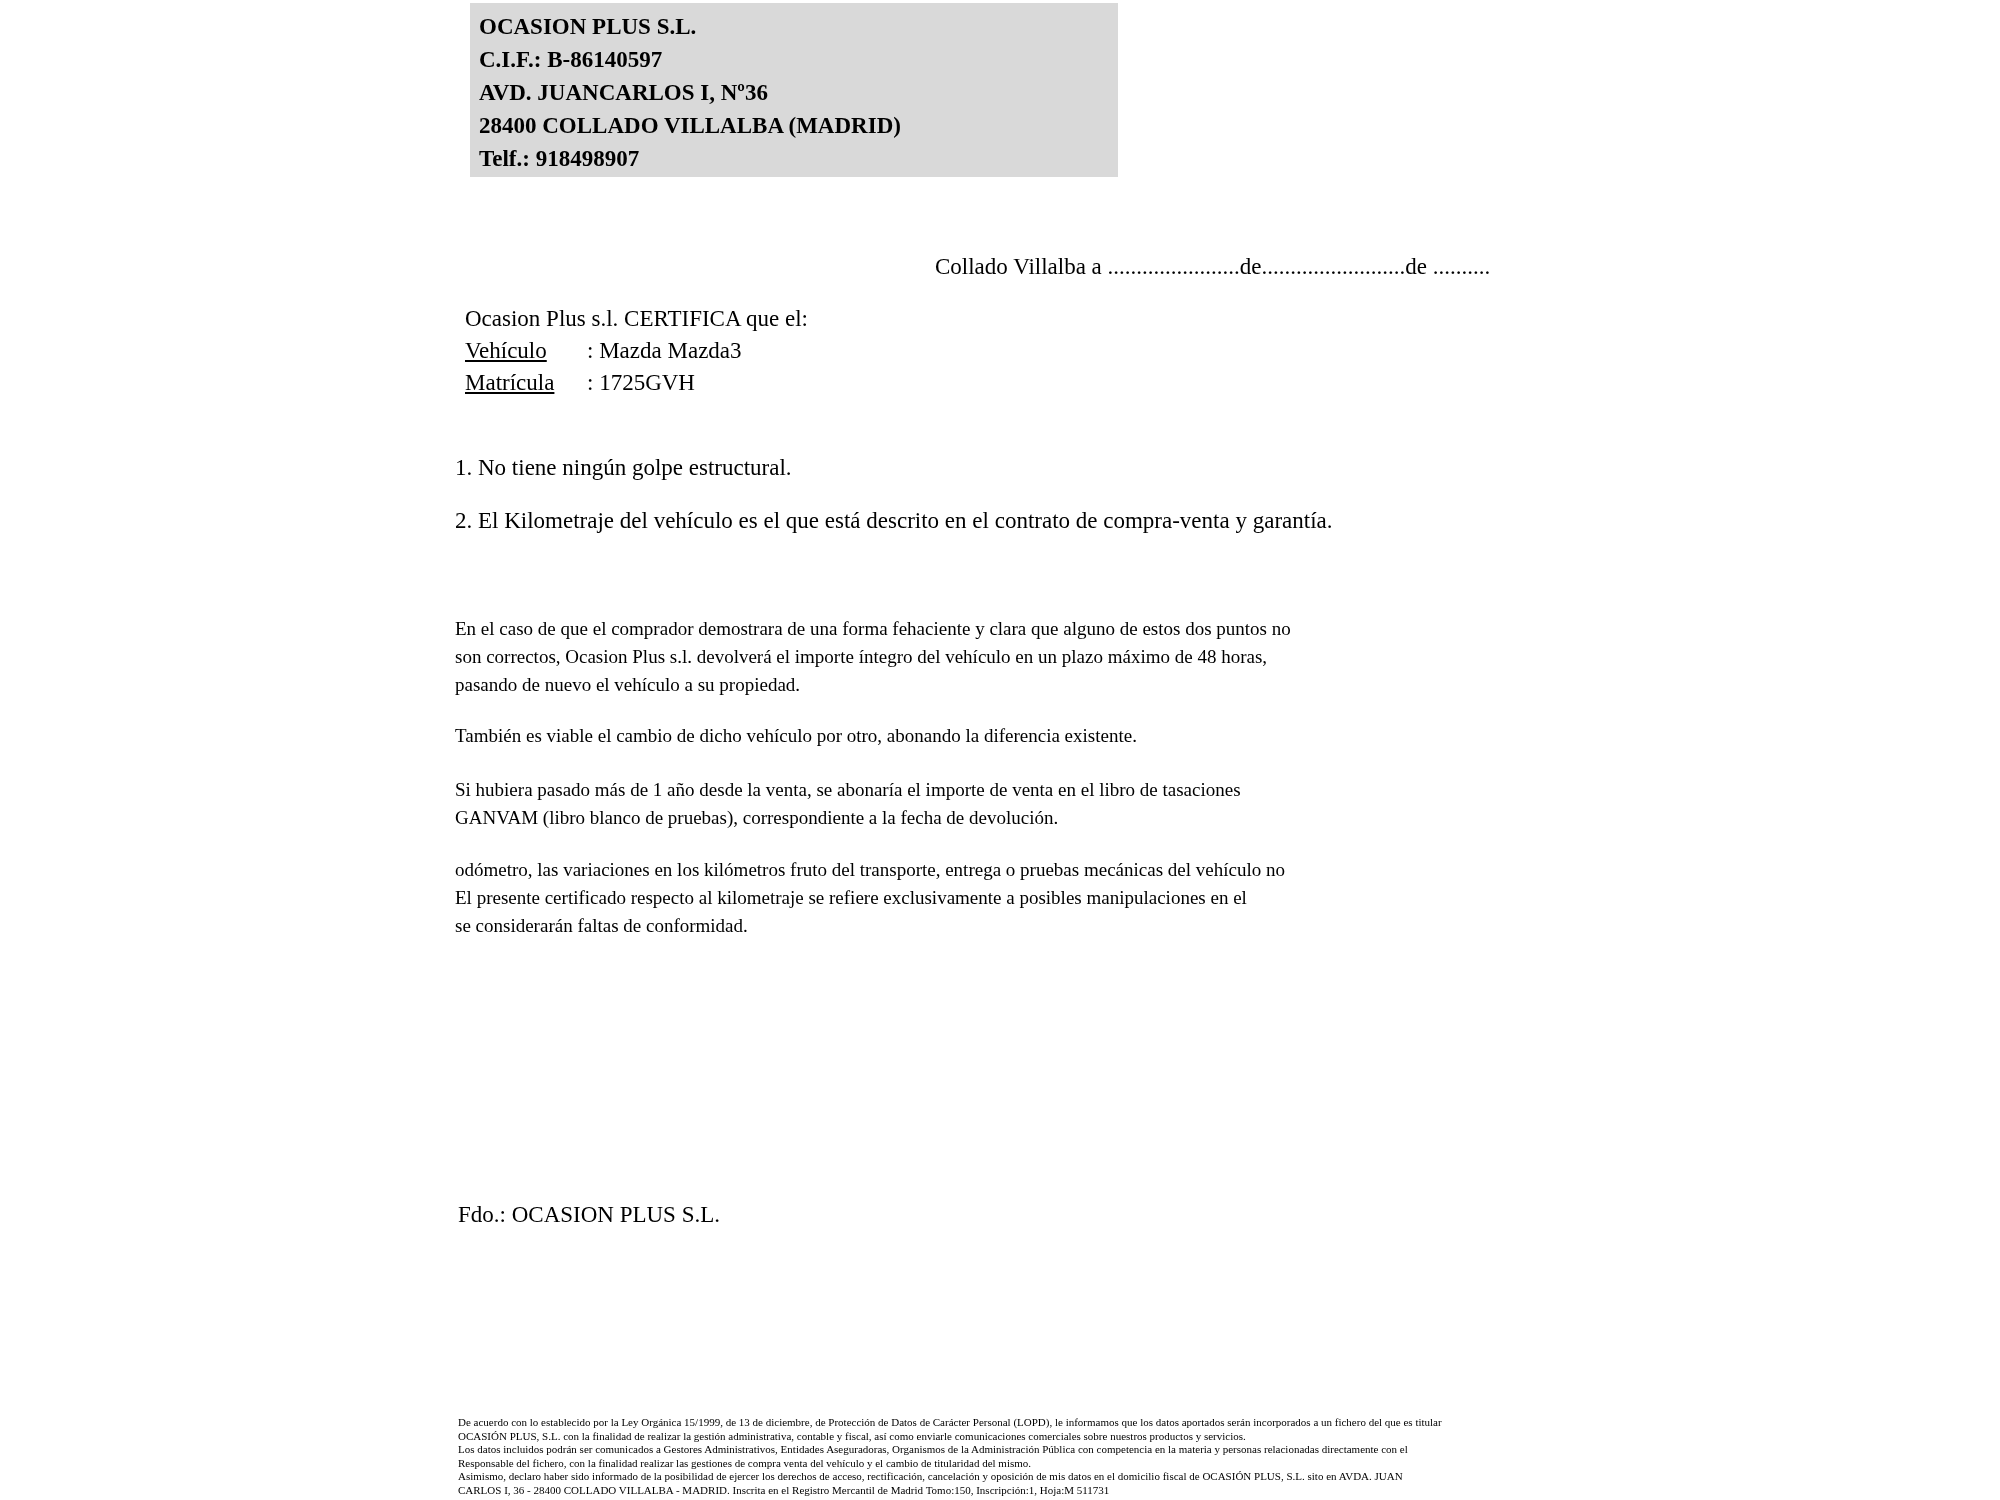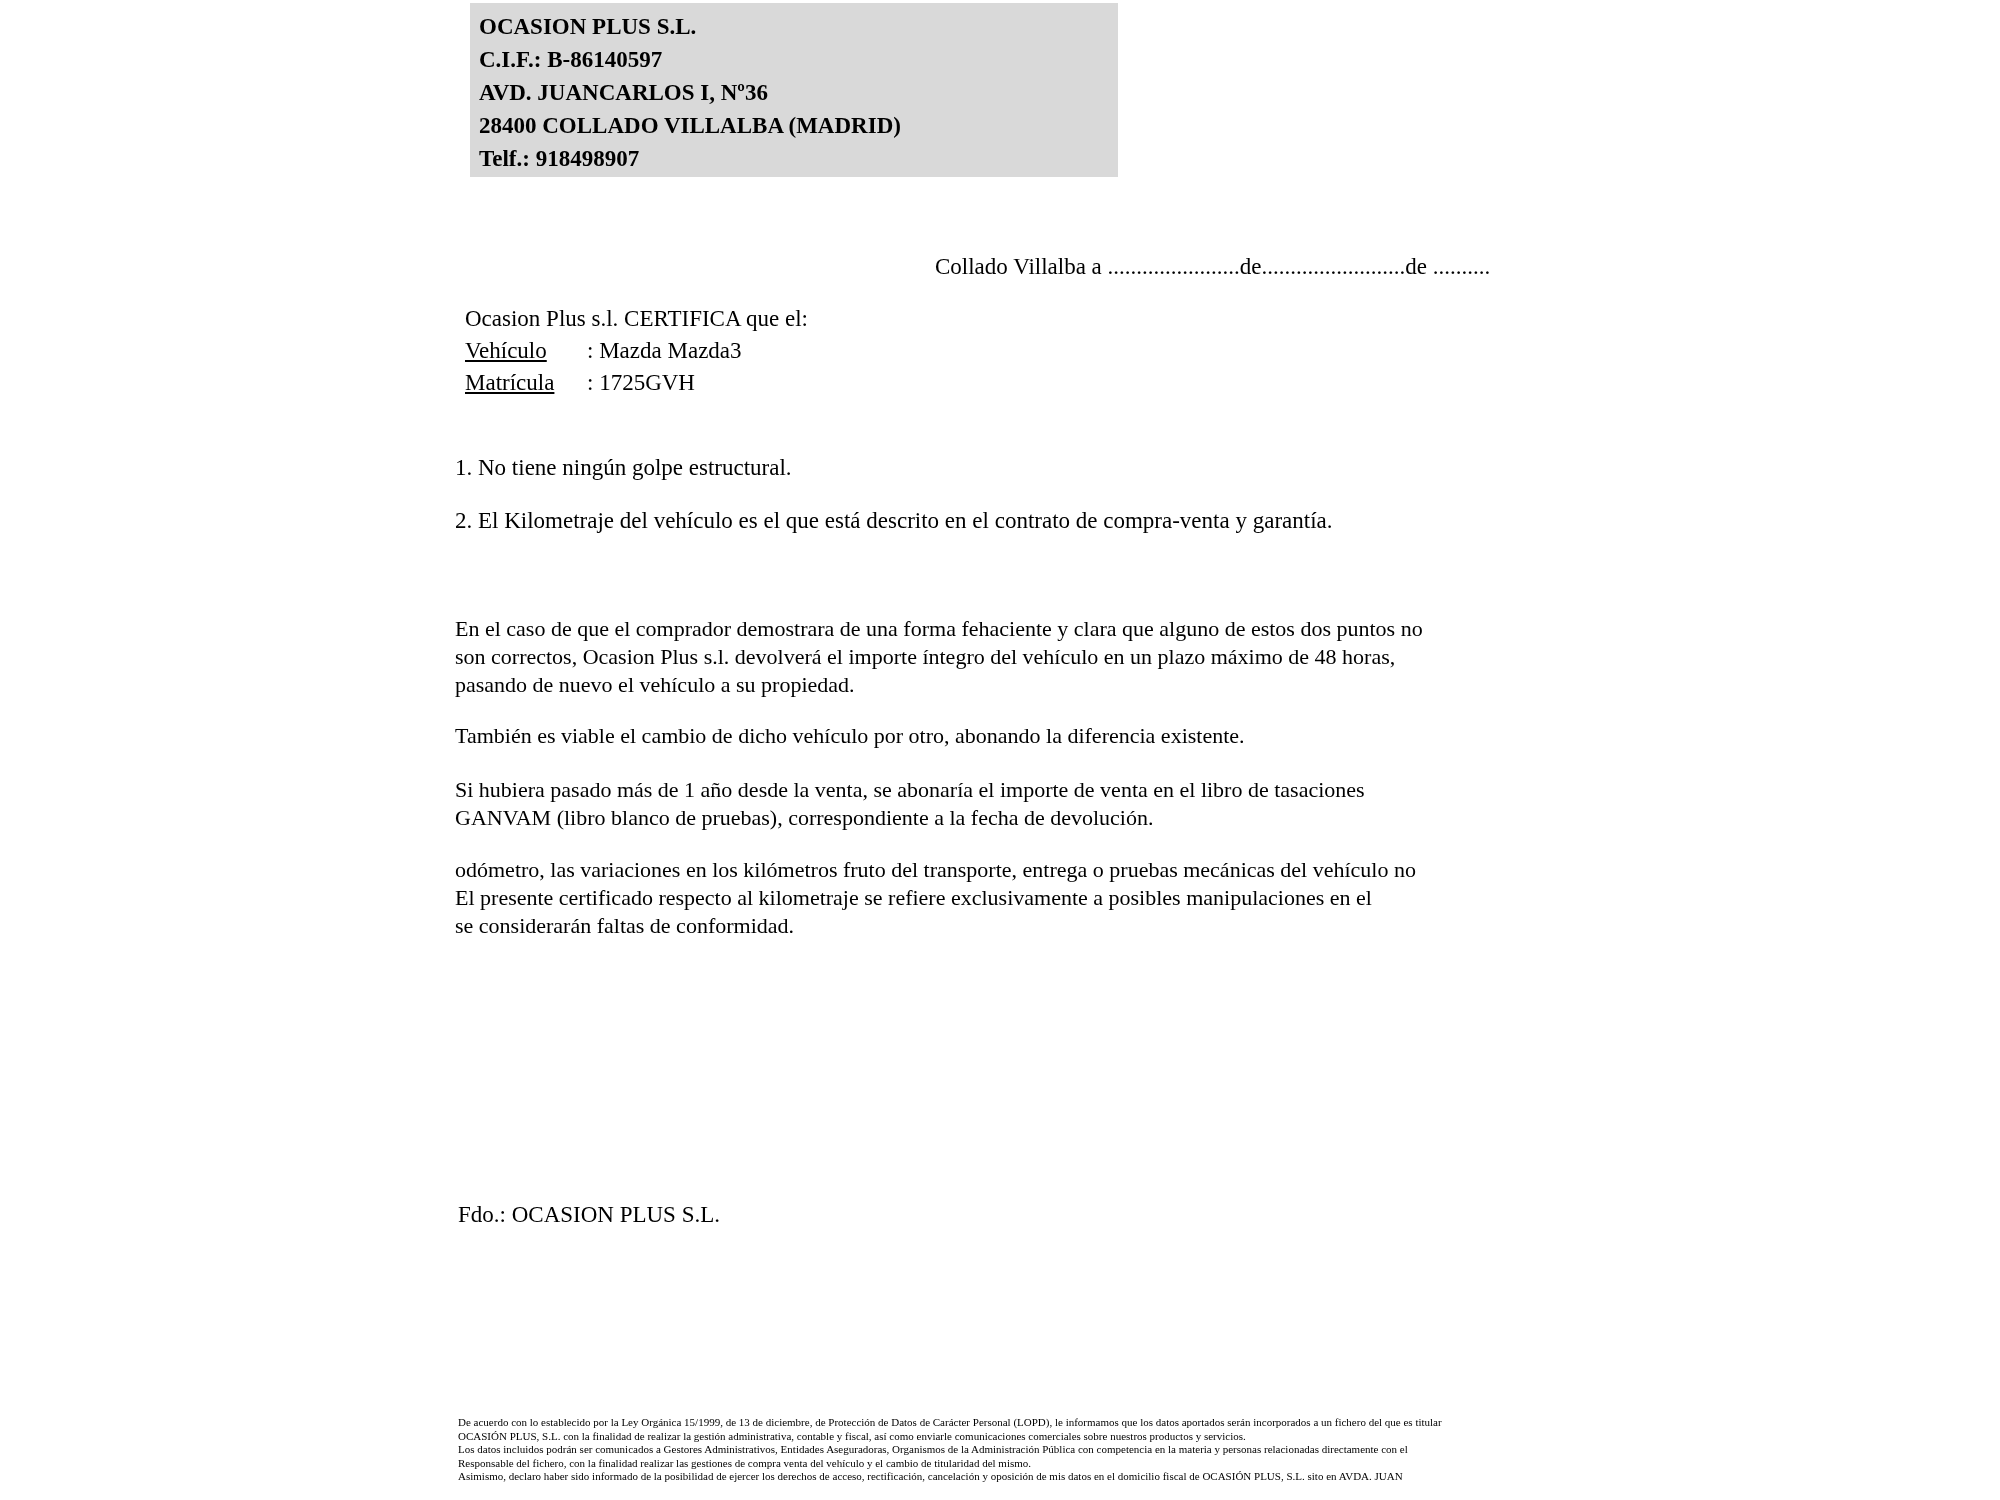--- a/index.html
+++ b/index.html
@@ -43,21 +43,21 @@
     white-space: nowrap;
   }
   .cert-label-wrap { display: inline-block; width: 122px; }
   .u { text-decoration: underline; }
   .body-text { font-size: 23px; }
   .item-1 { position: absolute; left: 455px; top: 455px; white-space: nowrap; }
   .item-2 { position: absolute; left: 455px; top: 508px; white-space: nowrap; }
   .para {
     position: absolute;
     left: 455px;
-    font-size: 22px;
+    font-size: 19px;
     line-height: 28px;
     white-space: nowrap;
   }
   .para-1 { top: 615px; }
   .para-2 { top: 722px; }
   .para-3 { top: 776px; }
   .para-4 { top: 856px; }
   .signature {
     position: absolute;
     left: 458px;
@@ -125,15 +125,16 @@
     </div>
 
   <div class="signature">Fdo.: OCASION PLUS S.L.</div>
 
   <div class="footer">
       <div>De acuerdo con lo establecido por la Ley Orgánica 15/1999, de 13 de diciembre, de Protección de Datos de Carácter Personal (LOPD), le informamos que los datos aportados serán incorporados a un fichero del que es titular</div>
       <div>OCASIÓN PLUS, S.L. con la finalidad de realizar la gestión administrativa, contable y fiscal, así como enviarle comunicaciones comerciales sobre nuestros productos y servicios.</div>
       <div>Los datos incluidos podrán ser comunicados a Gestores Administrativos, Entidades Aseguradoras, Organismos de la Administración Pública con competencia en la materia y personas relacionadas directamente con el</div>
       <div>Responsable del fichero, con la finalidad realizar las gestiones de compra venta del vehículo y el cambio de titularidad del mismo.</div>
       <div>Asimismo, declaro haber sido informado de la posibilidad de ejercer los derechos de acceso, rectificación, cancelación y oposición de mis datos en el domicilio fiscal de OCASIÓN PLUS, S.L. sito en AVDA. JUAN</div>
+      <div>CARLOS I, 36 - 28400 COLLADO VILLALBA - MADRID. Inscrita en el Registro Mercantil de Madrid Tomo:150, Inscripción:1, Hoja:M 511731</div>
     </div>
 
 </div>
 
 </body></html>

